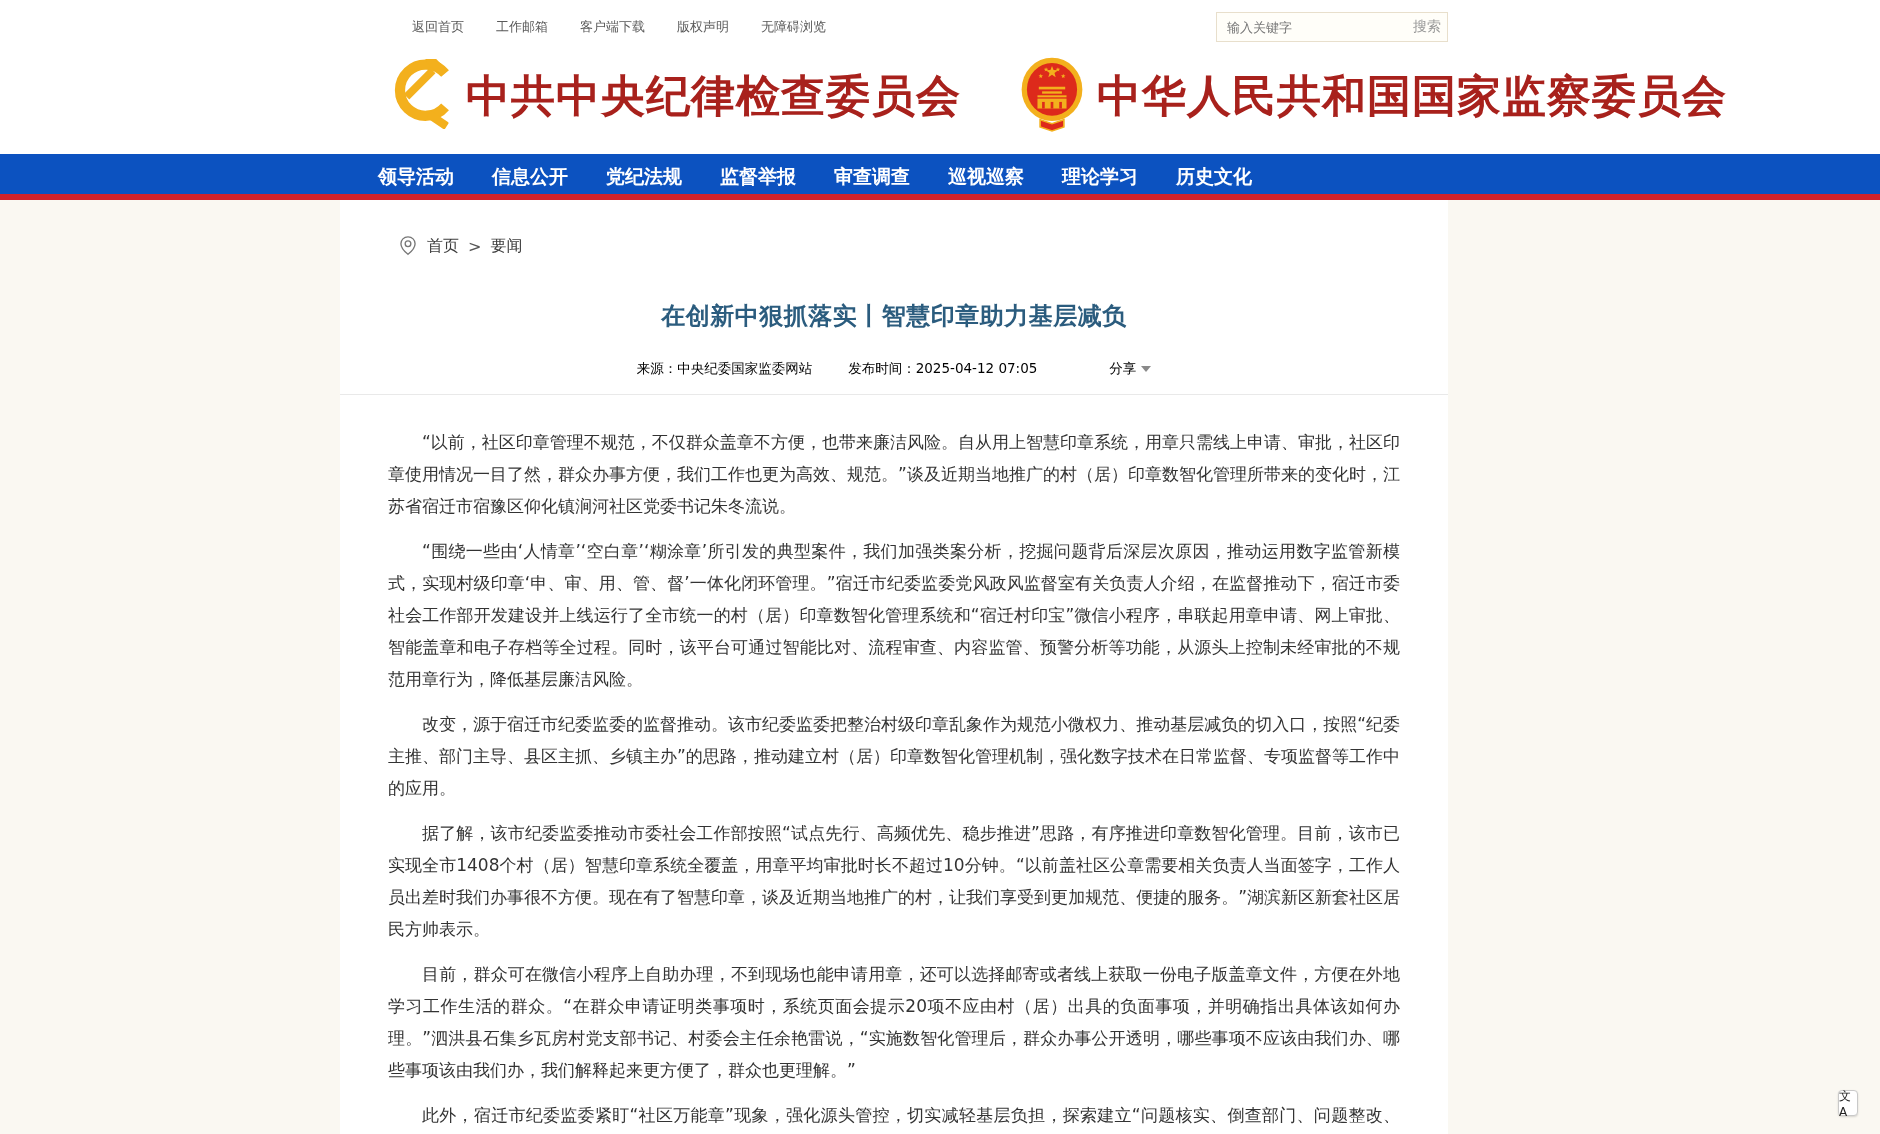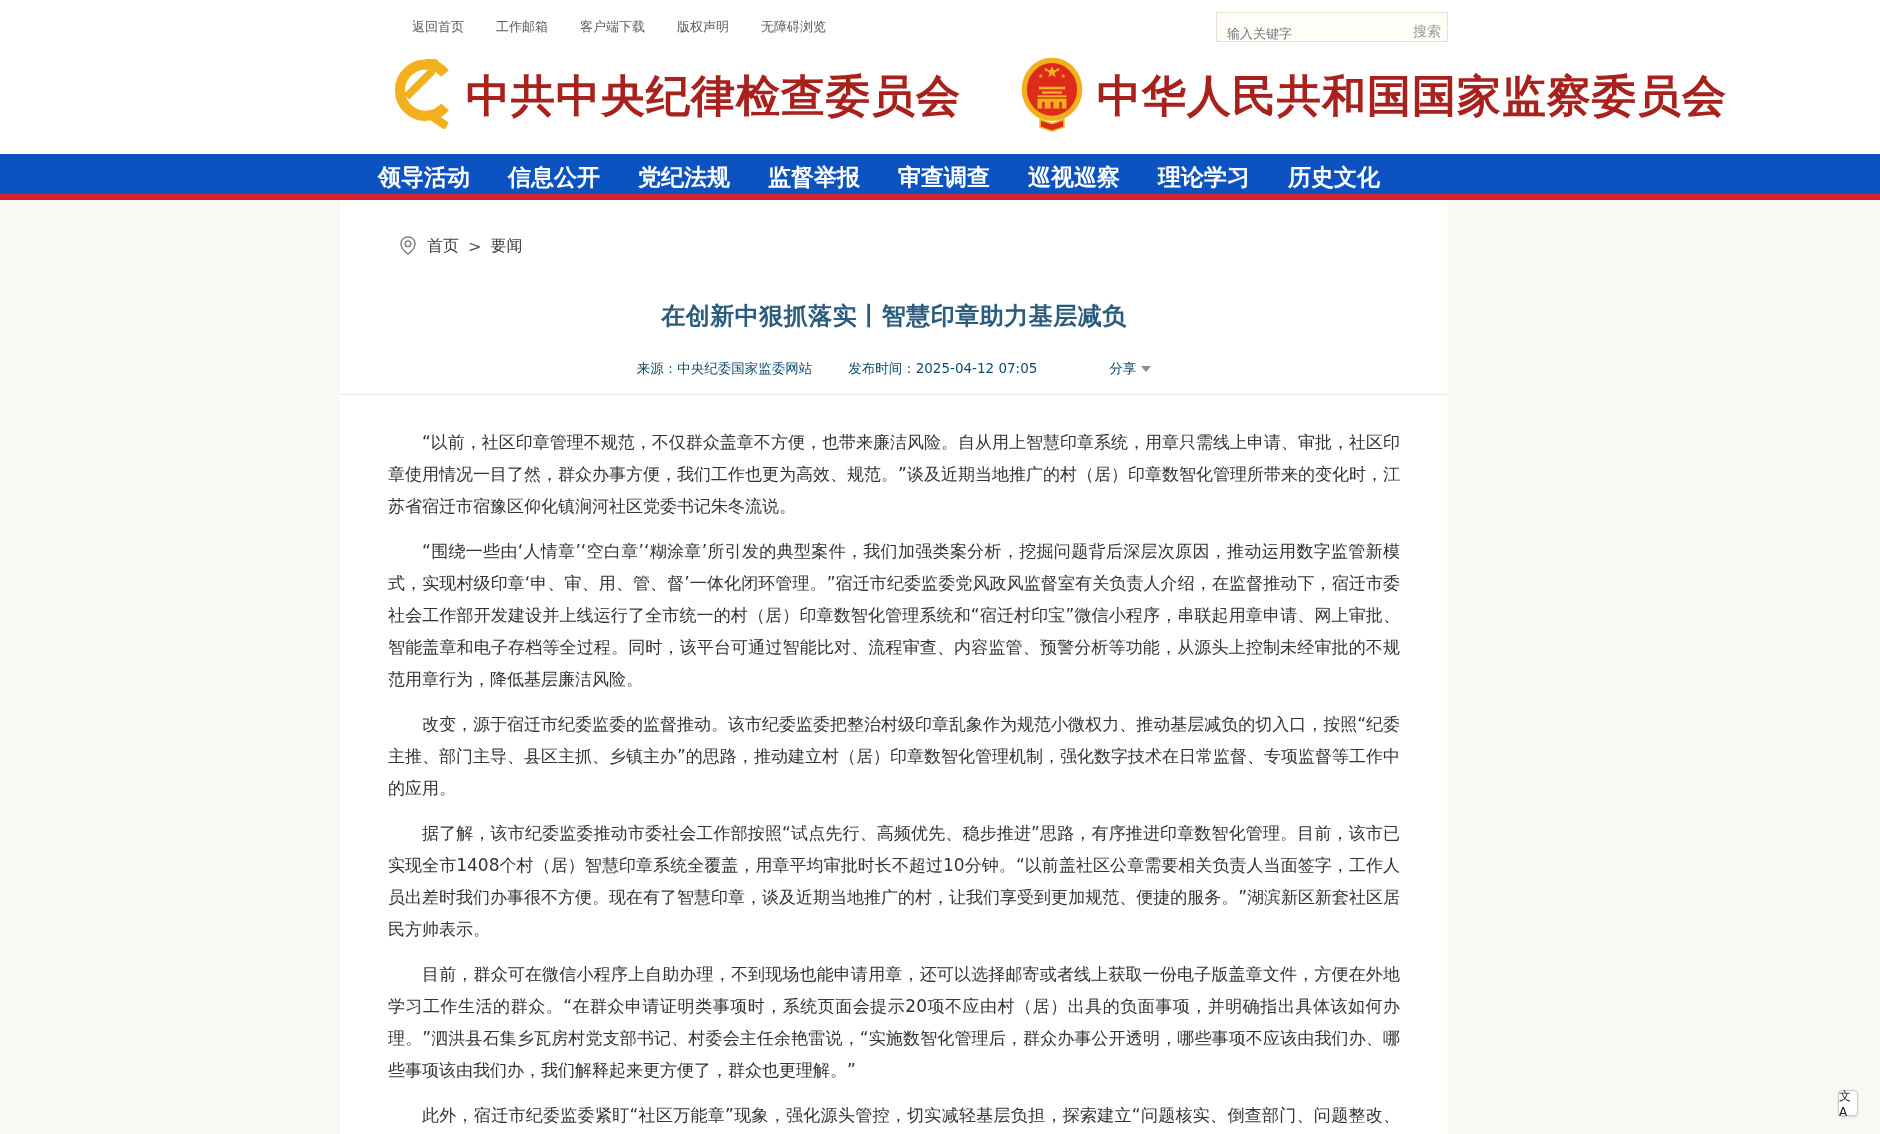--- a/index.html
+++ b/index.html
@@ -13,21 +13,21 @@
 
   
   .site-header { background: #ffffff; padding-top: 8px; }
   .topbar { height: 38px; position: relative; }
   .top-links { display: flex; gap: 32px; padding: 10px 8px 0 72px; text-align: center; }
   .top-link { font-size: 13px; color: #595959; cursor: pointer; white-space: nowrap; }
   .searchbox {
     position: absolute; right: 0; top: 4px;
     width: 232px; height: 30px;
     border: 1px solid #e8dfcc; background: #fffef9;
-    display: flex; align-items: flex-end;
+    display: flex; align-items: center;
   }
   .searchbox input {
     flex: 1; border: none; outline: none; background: transparent;
     padding: 0 10px; font-size: 13px; color: #333;
     font-family: "DejaVu Sans", "Liberation Sans", sans-serif;
   }
   .searchbox input::placeholder { color: #777; }
   .search-btn {
     width: 54px; font-size: 14px; color: #999;
     display: flex; align-items: center; justify-content: center;
@@ -43,42 +43,42 @@
     letter-spacing: 1px; white-space: nowrap;
   }
 
   
   .mainnav { background: #0c52c0; border-bottom: 6px solid #d2222a; height: 46px; }
   .mainnav-inner {
     width: 1108px; margin-left: 340px; height: 46px;
     display: flex; align-items: center; gap: 38px; padding-left: 38px;
   }
   .nav-item {
-    color: #ffffff; font-size: 23px; font-weight: bold;
+    color: #ffffff; font-size: 19px; font-weight: bold;
     white-space: nowrap; cursor: pointer;
     font-family: "DejaVu Sans", "Liberation Sans", sans-serif;
   }
 
   
   .main { background: #ffffff; width: 1108px; margin-left: 340px; min-height: 925px; padding-bottom: 40px; }
   .breadcrumb {
     display: flex; align-items: center; gap: 9px;
     padding: 34px 0 0 58px; font-size: 16px; color: #3c3c3c; text-align: right;
   }
   .crumb { cursor: pointer; }
   .crumb-sep { color: #555; }
 
   .article-title {
     text-align: center; margin-top: 42px;
     font-size: 24px; font-weight: bold; color: #2b5c7e;
     letter-spacing: 0.5px;
   }
   .article-meta {
     margin-top: 28px; display: flex; justify-content: center; align-items: center;
-    font-size: 13.5px; color: #0c4a6e;
+    font-size: 13.5px; color: #000000;
   }
   .meta-item { white-space: nowrap; }
   .meta-item + .meta-item { margin-left: 36px; }
   .share { margin-left: 72px; display: flex; align-items: center; gap: 5px; cursor: pointer; }
   .caret-down {
     width: 0; height: 0; display: inline-block;
     border-left: 5px solid transparent; border-right: 5px solid transparent;
     border-top: 6px solid #8a8a8a;
   }
   .meta-rule { border: none; border-top: 1px solid #e9e9e9; margin-top: 16px; }

